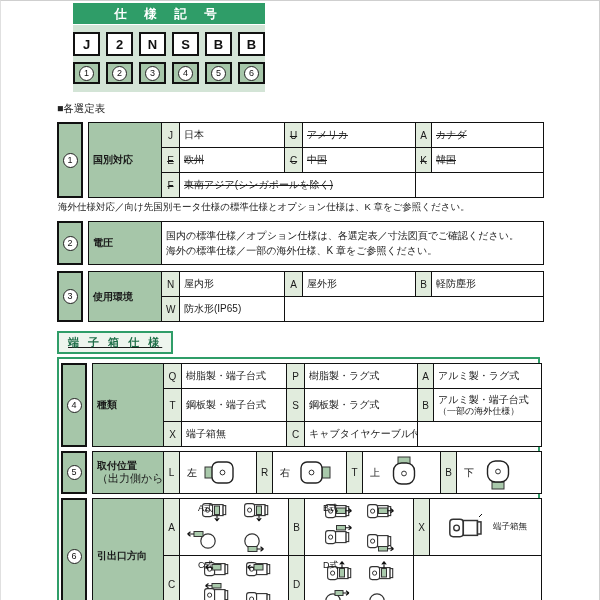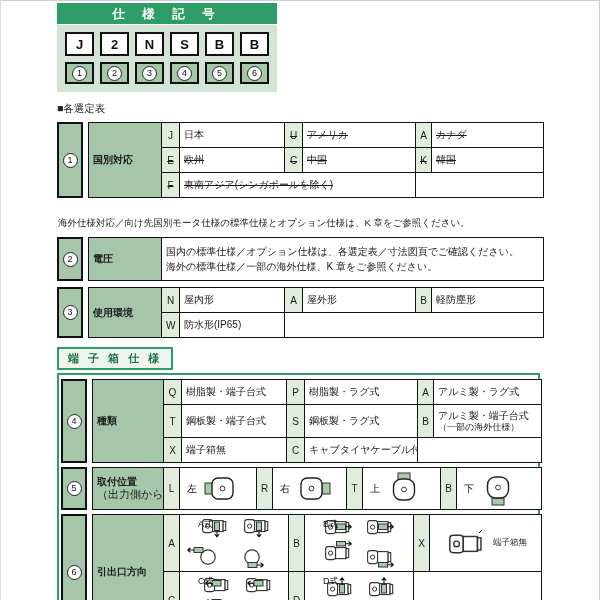--- a/index.html
+++ b/index.html
@@ -1,47 +1,47 @@
 <!DOCTYPE html>
 <html><head>
 <meta charset="utf-8">
 <style>
   html,body{margin:0;padding:0;}
   body{width:600px;height:600px;background:#fff;font-family:"Liberation Sans","DejaVu Sans",sans-serif;color:#1a1a1a;position:relative;overflow:hidden;}
   .frame{position:absolute;inset:0;border-top:1px solid #cfcfcf;border-left:1px solid #e0e0e0;border-right:1px solid #cfcfcf;pointer-events:none;}
   .content{position:absolute;left:57px;top:0;width:489px;}
 
   
-  .codes-wrap{margin-left:0;width:220px;margin-top:3px;}
+  .codes-wrap{margin-left:16px;width:192px;margin-top:3px;}
   .bar{height:21px;background:#2f9d68;color:#fff;font-size:12.5px;font-weight:bold;text-align:center;letter-spacing:7px;line-height:22px;}
   .panel{background:#d3e4d6;padding:7px 0 8px;margin-top:1px;}
   .boxrow{display:flex;gap:6px;justify-content:center;}
   .boxrow+.boxrow{margin-top:6px;}
   .code-box{width:25px;height:20px;background:#fff;border:2px solid #111;display:flex;align-items:center;justify-content:center;font-weight:bold;font-size:13px;color:#111;}
   .num-box{width:25px;height:18px;background:#a6c6a9;border:2px solid #111;display:flex;align-items:center;justify-content:center;}
   .circ{display:inline-block;width:13px;height:13px;border:1px solid #222;border-radius:50%;background:#fff;font-size:9px;line-height:13px;text-align:center;color:#111;}
 
   .sec-title{font-size:10.5px;margin:10px 0 6px 0;color:#222;}
 
   .sec{display:flex;gap:5px;margin-top:1px;}
   .numcol{width:22px;border:2px solid #111;background:#a6c6a9;display:flex;align-items:center;justify-content:center;flex:0 0 auto;}
   table.spec{border-collapse:collapse;table-layout:fixed;width:455px;}
   table.spec td{border:1px solid #111;padding:0 4px;font-size:10px;height:24px;overflow:hidden;white-space:nowrap;}
   td.lbl{background:#a6c6a9;font-weight:bold;font-size:10.5px;}
   td.ltr{background:#e1ecdd;text-align:center;padding:0 2px;}
   td.txt{background:#fff;}
   td.void{border:none;background:#fff;}
   .strike{text-decoration:line-through;text-decoration-thickness:1px;}
-  .note{font-size:9.5px;margin:19px 0 7px 1px;color:#222;}
+  .note{font-size:9.5px;margin:3px 0 7px 1px;color:#222;}
 
   .two-line{white-space:normal;line-height:1.5;margin-left:36px;}
   td.sub2{white-space:normal;line-height:1.15;padding-top:2px;margin-left:35px;}
   .subtxt{font-size:9px;}
 
-  .tb-row{display:flex;align-items:center;gap:10px;margin:9px 0 3px 0;}
+  .tb-row{display:flex;align-items:center;gap:10px;margin:9px 0 3px 0;text-decoration:underline;}
   .tb-box{border:2px solid #2f9d68;background:#eef5ee;color:#1e6e48;font-weight:bold;font-size:11px;letter-spacing:3px;padding:2px 9px;}
   .tb-note{font-size:9.5px;color:#222;}
 
   .green-container{border:2px solid #2f9d68;padding:3px 2px;width:483px;box-sizing:border-box;}
   .green-container .sec+.sec{margin-top:4px;}
 
   td.mountcell{padding:0 2px;}
   .mcell{display:flex;align-items:center;gap:5px;padding-left:3px;}
   .mlbl2{line-height:1.2;white-space:normal;}
   .mlbl2 .small{font-size:11px;font-weight:normal;display:block;}

